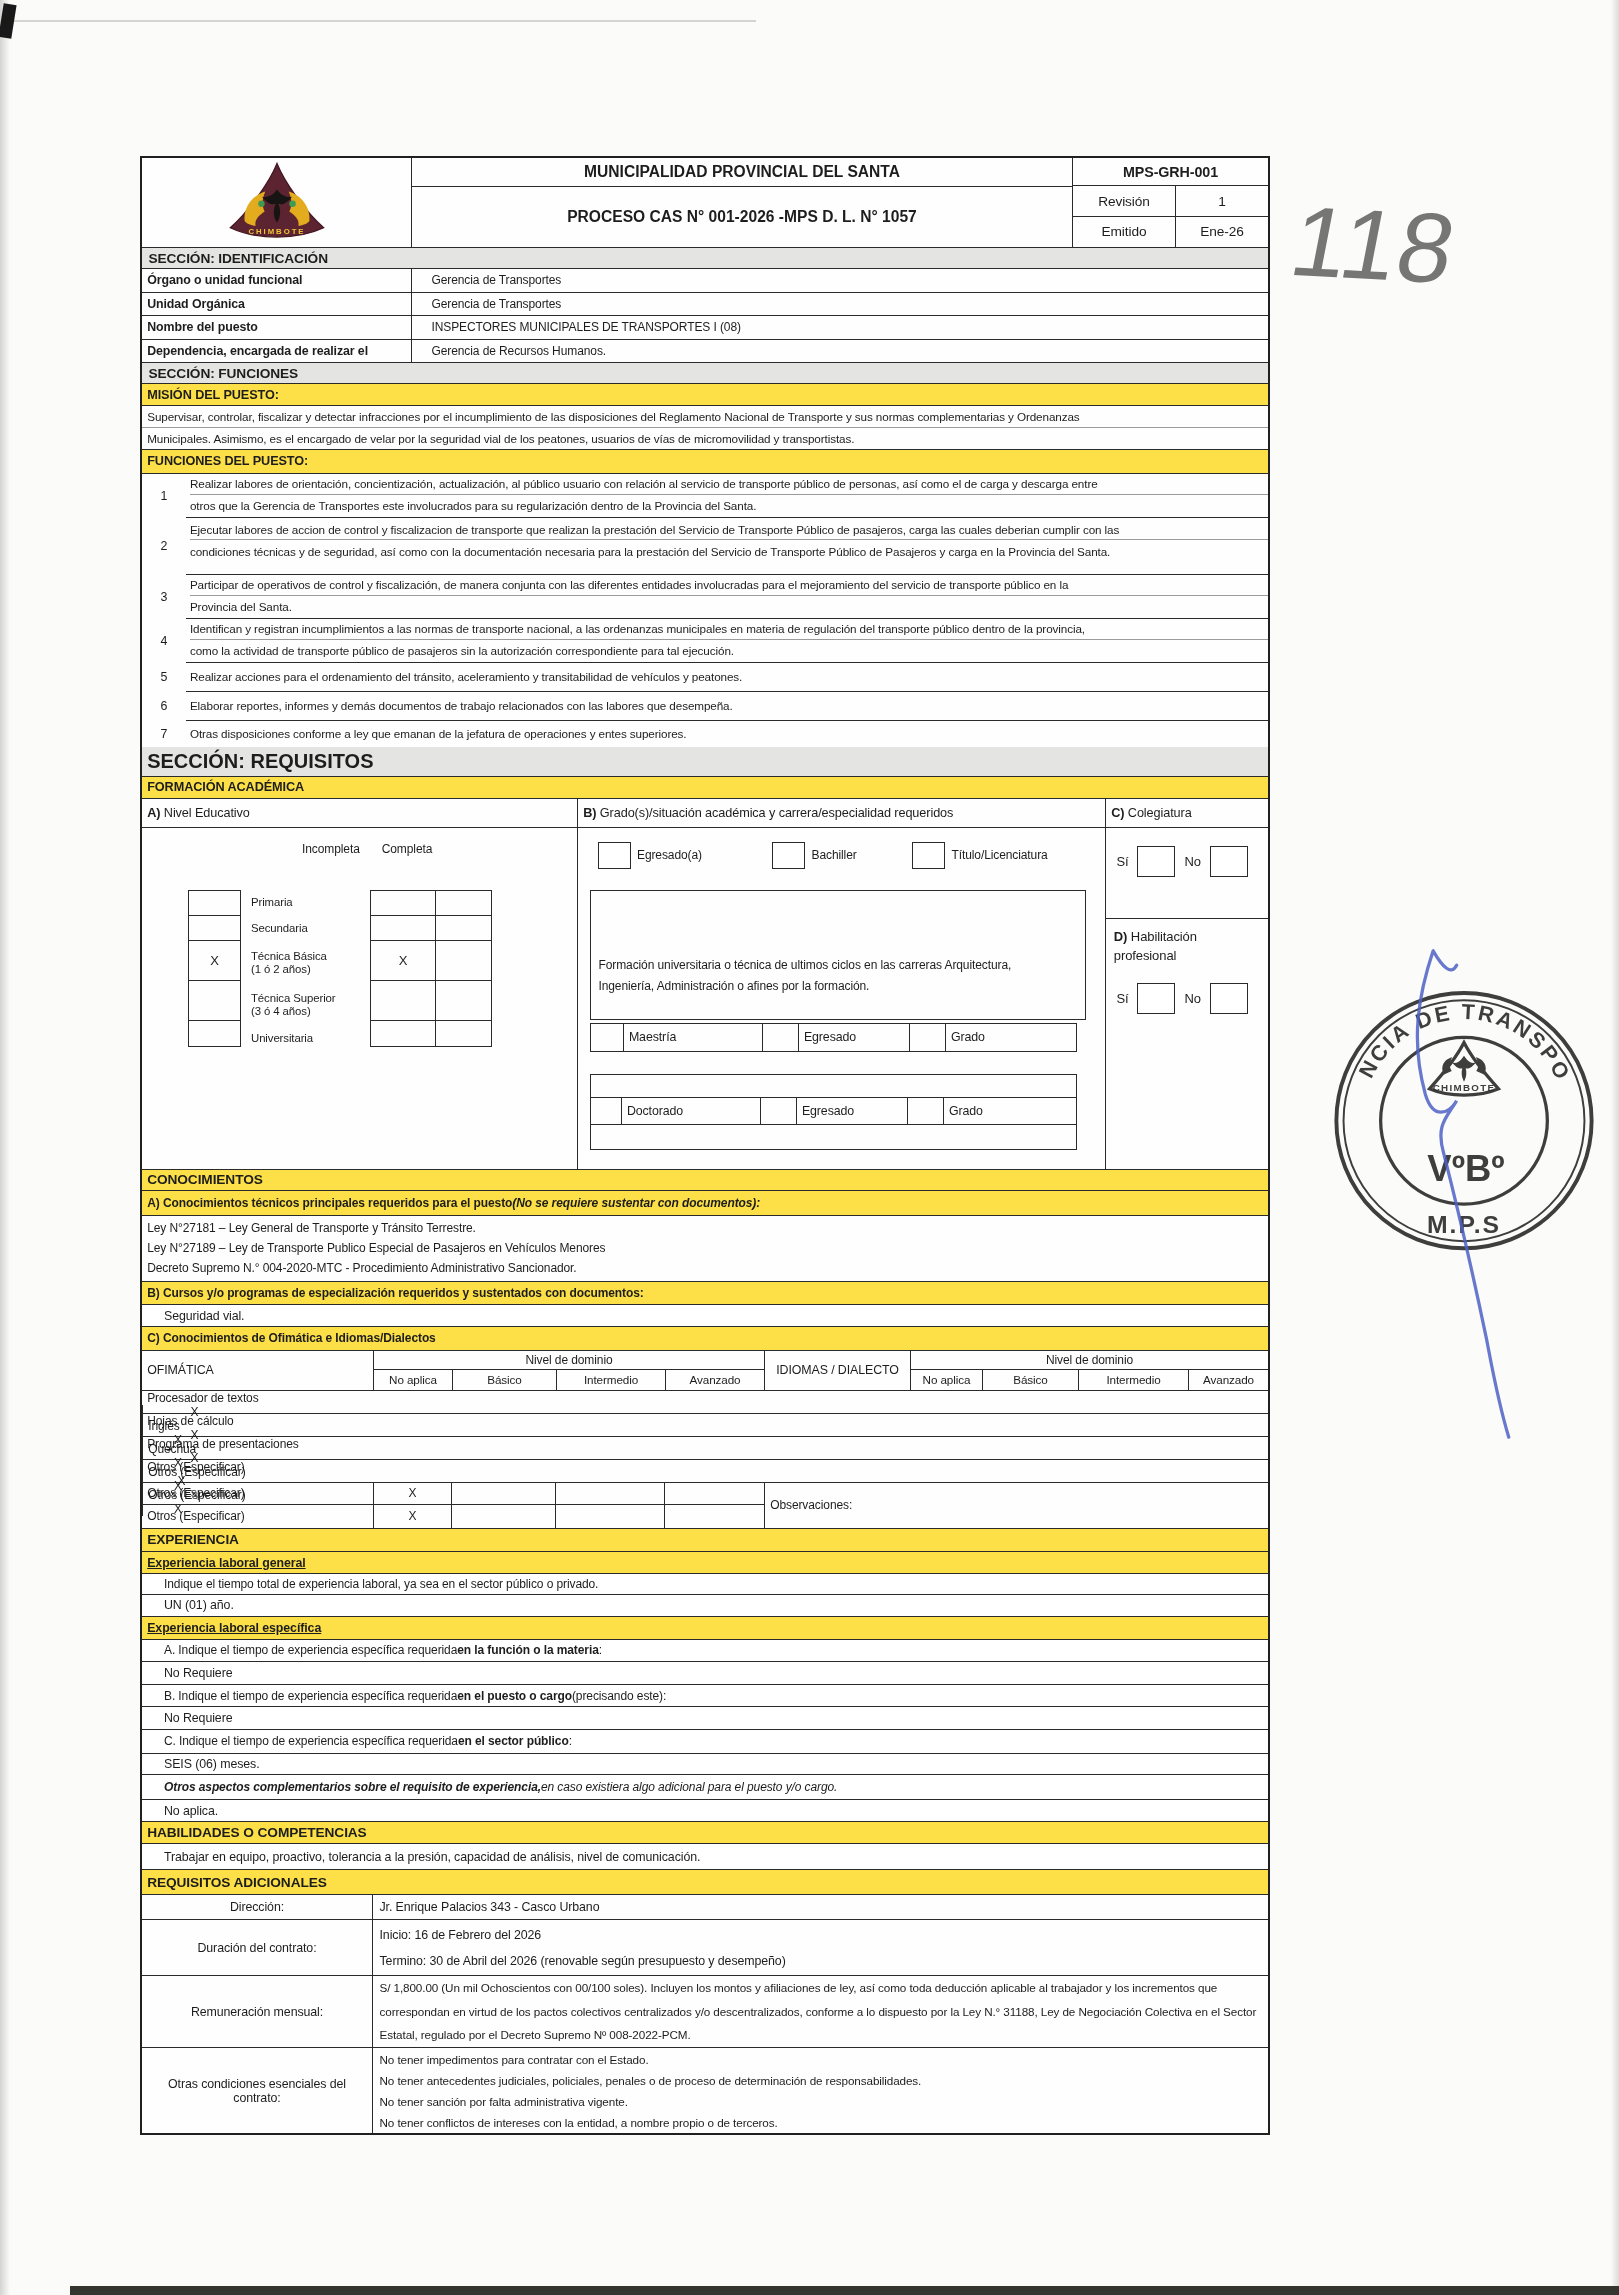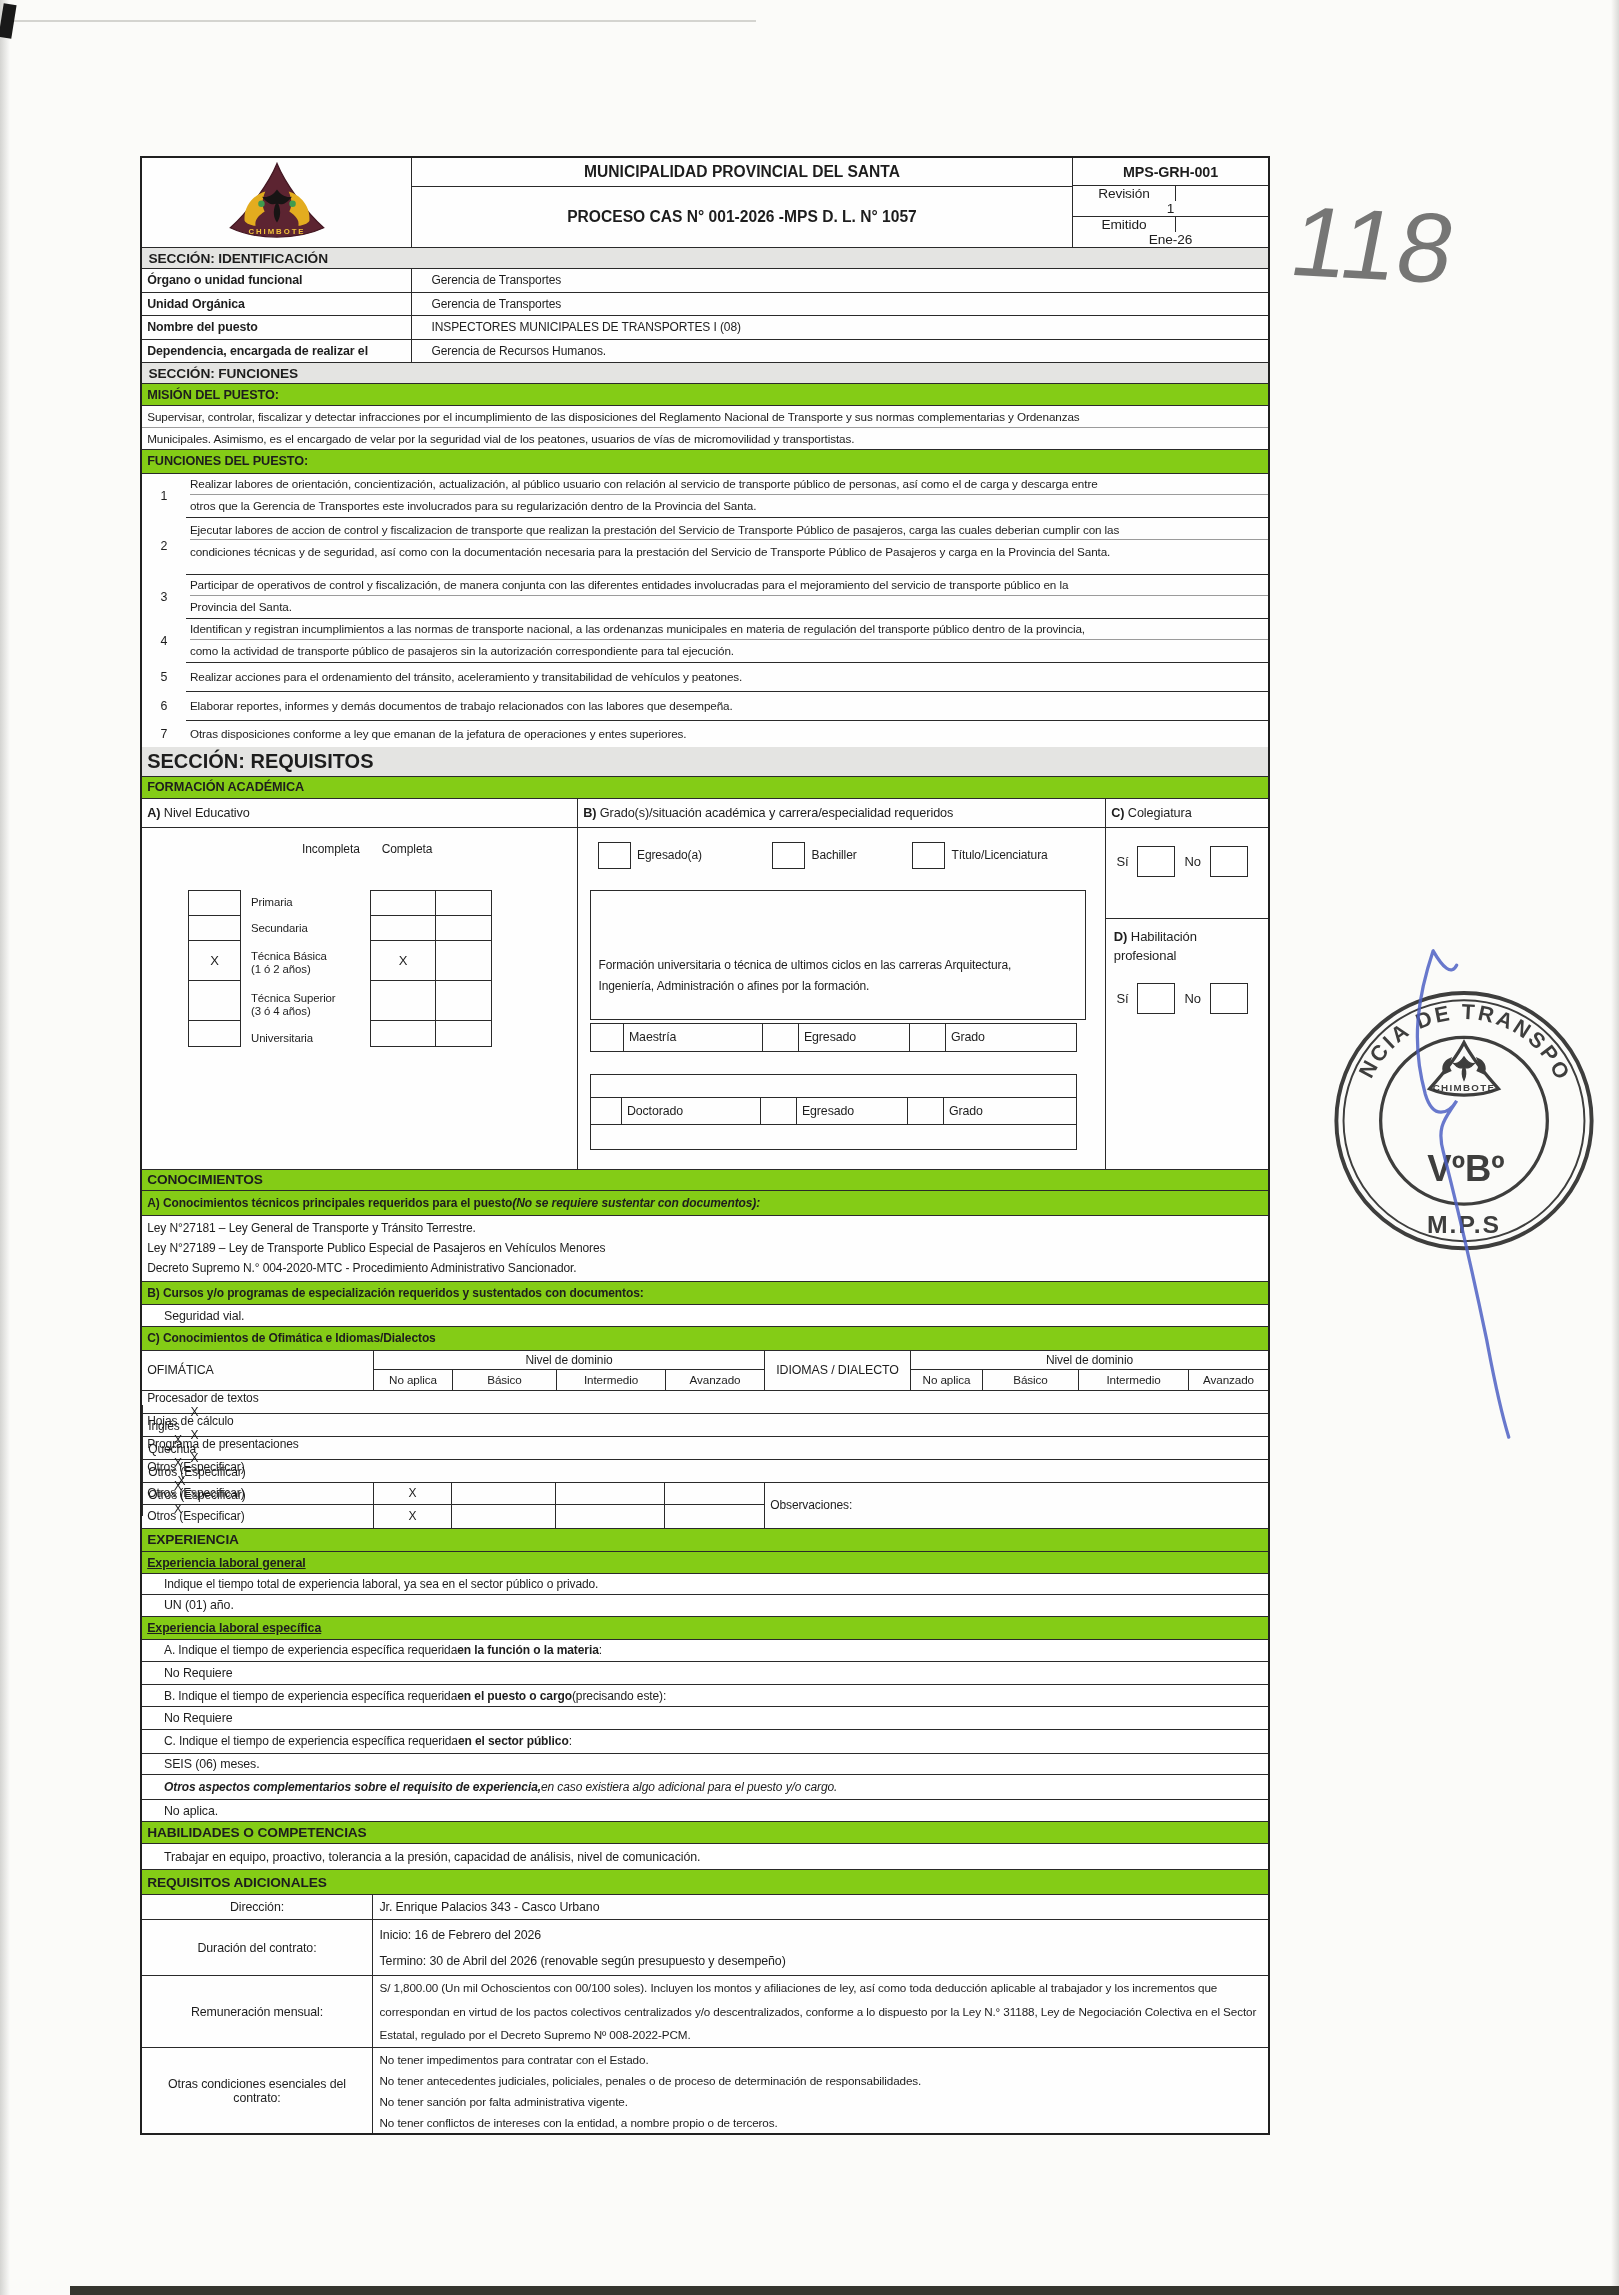--- a/index.html
+++ b/index.html
@@ -11,32 +11,32 @@
   .edge-right { position:absolute; right:0; top:0; bottom:0; width:7.8px; background:linear-gradient(to left,#dadad7,rgba(255,255,255,0)); }
   .edge-top   { position:absolute; left:0; top:19.5px; width:756px; height:2px; background:#d4d4d0; }
   .edge-bottom{ position:absolute; left:70px; right:0; bottom:0; height:9px; background:#35352f; }
   .corner-tl  { position:absolute; left:1.3px; top:3.9px; width:13px; height:34px; background:#191919; transform:rotate(9deg); }
 
   
   #form { position:absolute; left:140px; top:156px; width:1130px; background:#fefefe; border:2px solid #202020; font-size:12.4px; letter-spacing:-0.1px; }
   .row  { border-bottom:1.3px solid #2a2a2a; }
   .band { background:#e4e4e2; font-weight:bold; font-size:13.7px; display:flex; align-items:center; padding-left:6.5px; }
   .band-big { font-size:20px; padding-left:5.2px; letter-spacing:0; }
-  .hd   { font-weight:bold; display:flex; align-items:center; padding-left:5.2px; font-size:12.7px; background:#84cc16; }
+  .hd   { font-weight:bold; display:flex; align-items:center; padding-left:5.2px; font-size:12.7px; background:#fde047; }
   .vl   { display:flex; align-items:center; padding-left:22px; font-size:12.4px; background:#fff; white-space:nowrap; }
 
   
   .hwrap { display:flex; height:90px; }
   .hlogo { width:270px; border-right:1.3px solid #2a2a2a; display:flex; align-items:center; justify-content:center; }
   .hmid  { flex:1; border-right:1.3px solid #2a2a2a; display:flex; flex-direction:column; }
   .hmid-top { height:29px; border-bottom:1.3px solid #2a2a2a; display:flex; align-items:center; justify-content:center; font-weight:bold; font-size:15.6px; letter-spacing:0; }
   .hmid-bot { flex:1; display:flex; align-items:center; justify-content:center; font-weight:bold; font-size:15.6px; letter-spacing:0; }
   .hright { width:195px; display:flex; flex-direction:column; }
   .hcode  { height:29px; border-bottom:1.3px solid #2a2a2a; display:flex; align-items:center; justify-content:center; font-weight:bold; font-size:14.3px; }
-  .hrr    { height:31px; display:flex; border-bottom:1.3px solid #2a2a2a;flex-direction:column; }
+  .hrr    { height:31px; display:flex; border-bottom:1.3px solid #2a2a2a; }
   .hrr:last-child { border-bottom:none; }
   .hrl    { width:103px; border-right:1.3px solid #2a2a2a; display:flex; align-items:center; justify-content:center; font-size:13.7px; }
   .hrv    { flex:1; display:flex; align-items:center; justify-content:center; font-size:13.7px; }
 
   
   .idrow { display:flex; height:23.5px;gap:13px; }
   .idlab { width:270px; border-right:1.3px solid #2a2a2a; font-weight:bold; display:flex; align-items:center; padding-left:5.2px; font-size:12.4px; white-space:nowrap; }
   .idval { flex:1; display:flex; align-items:center; padding-left:6.5px; font-size:12px; white-space:nowrap; }
 
   

